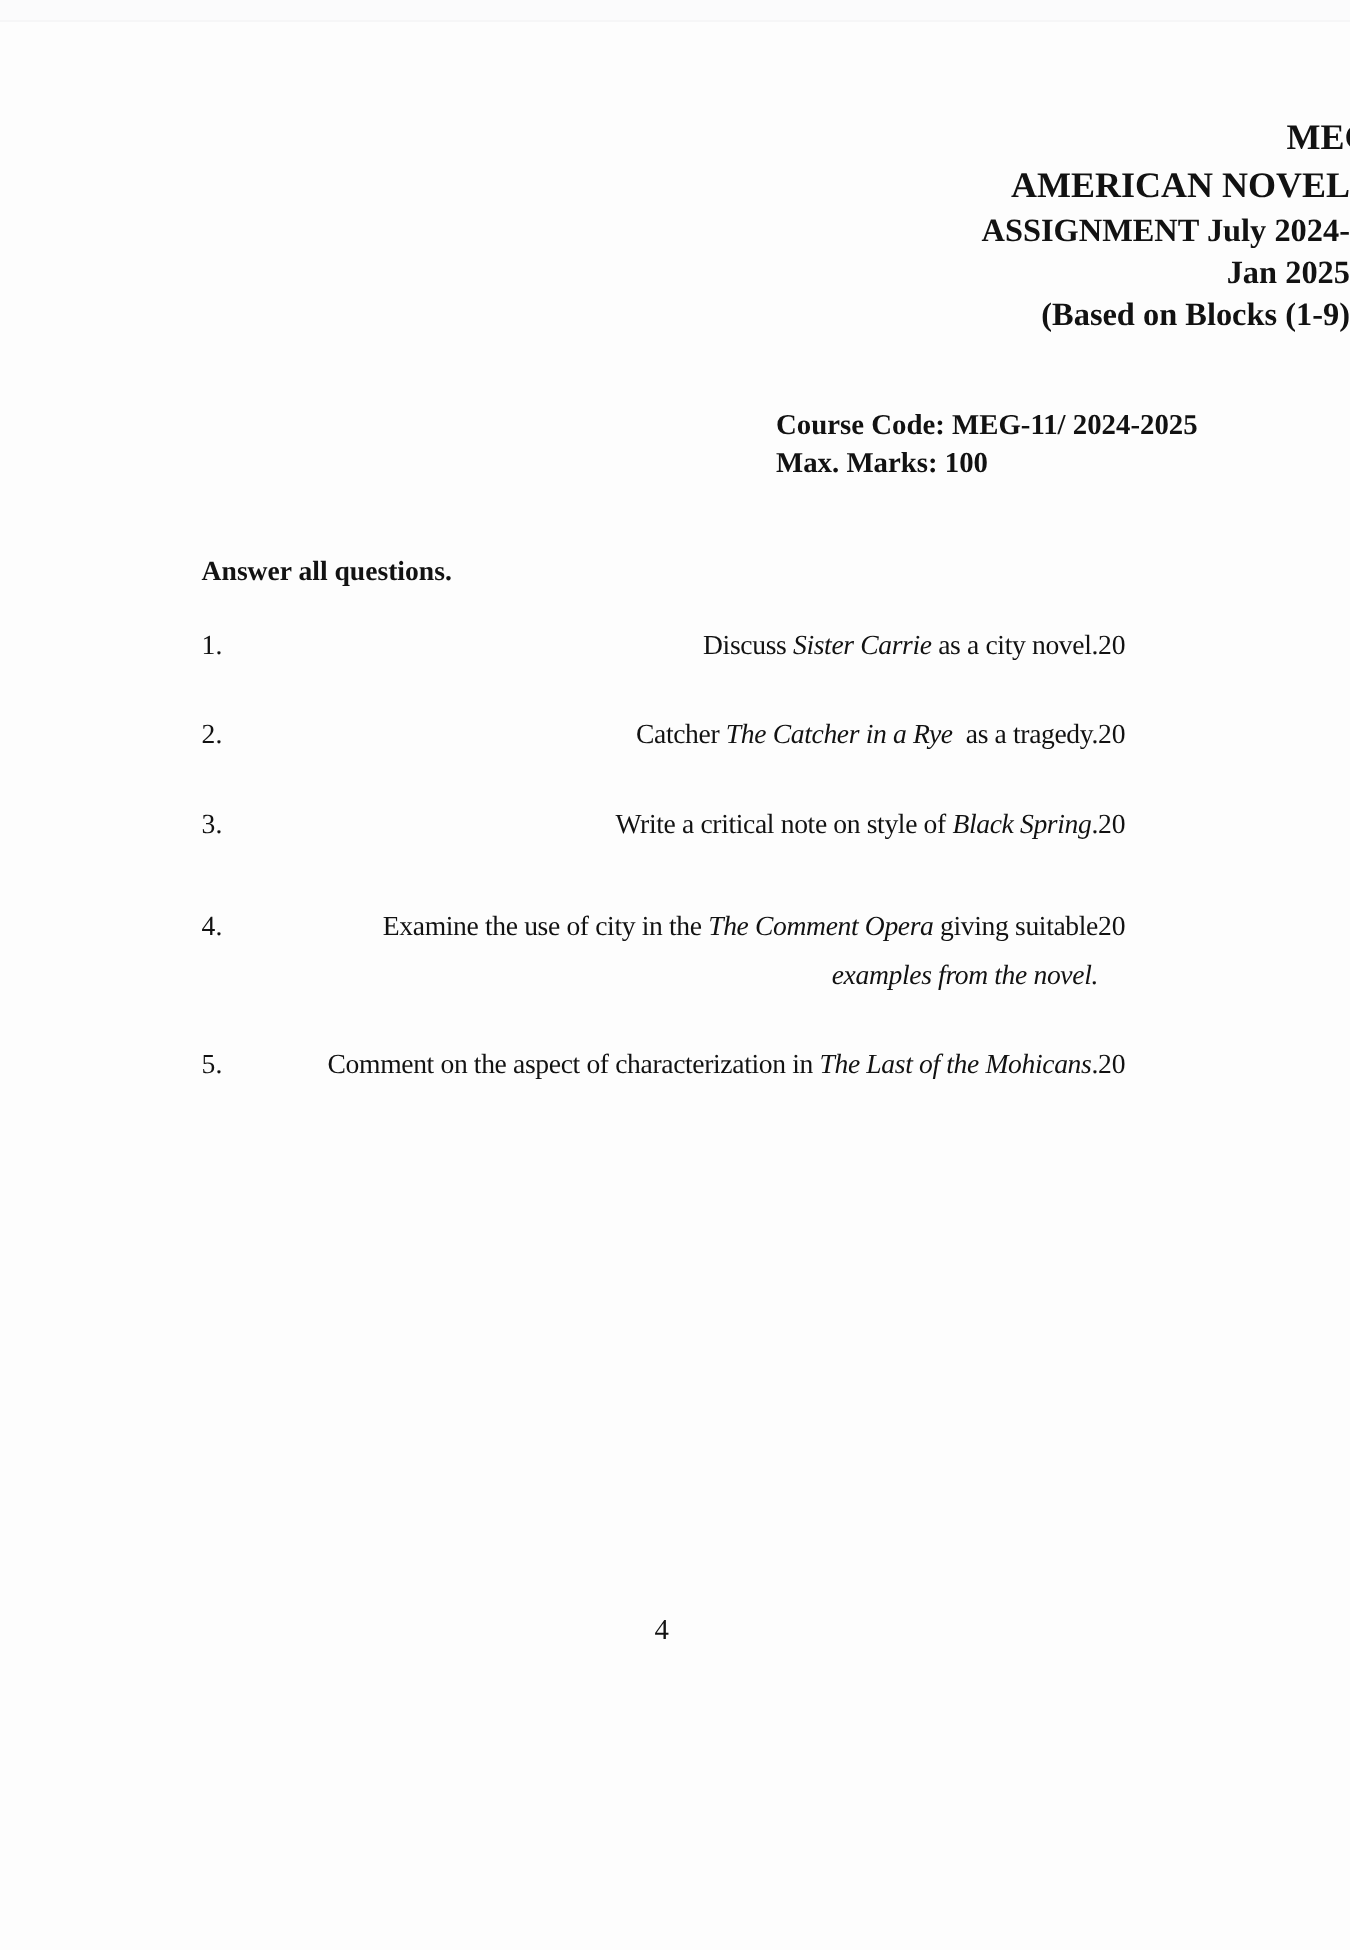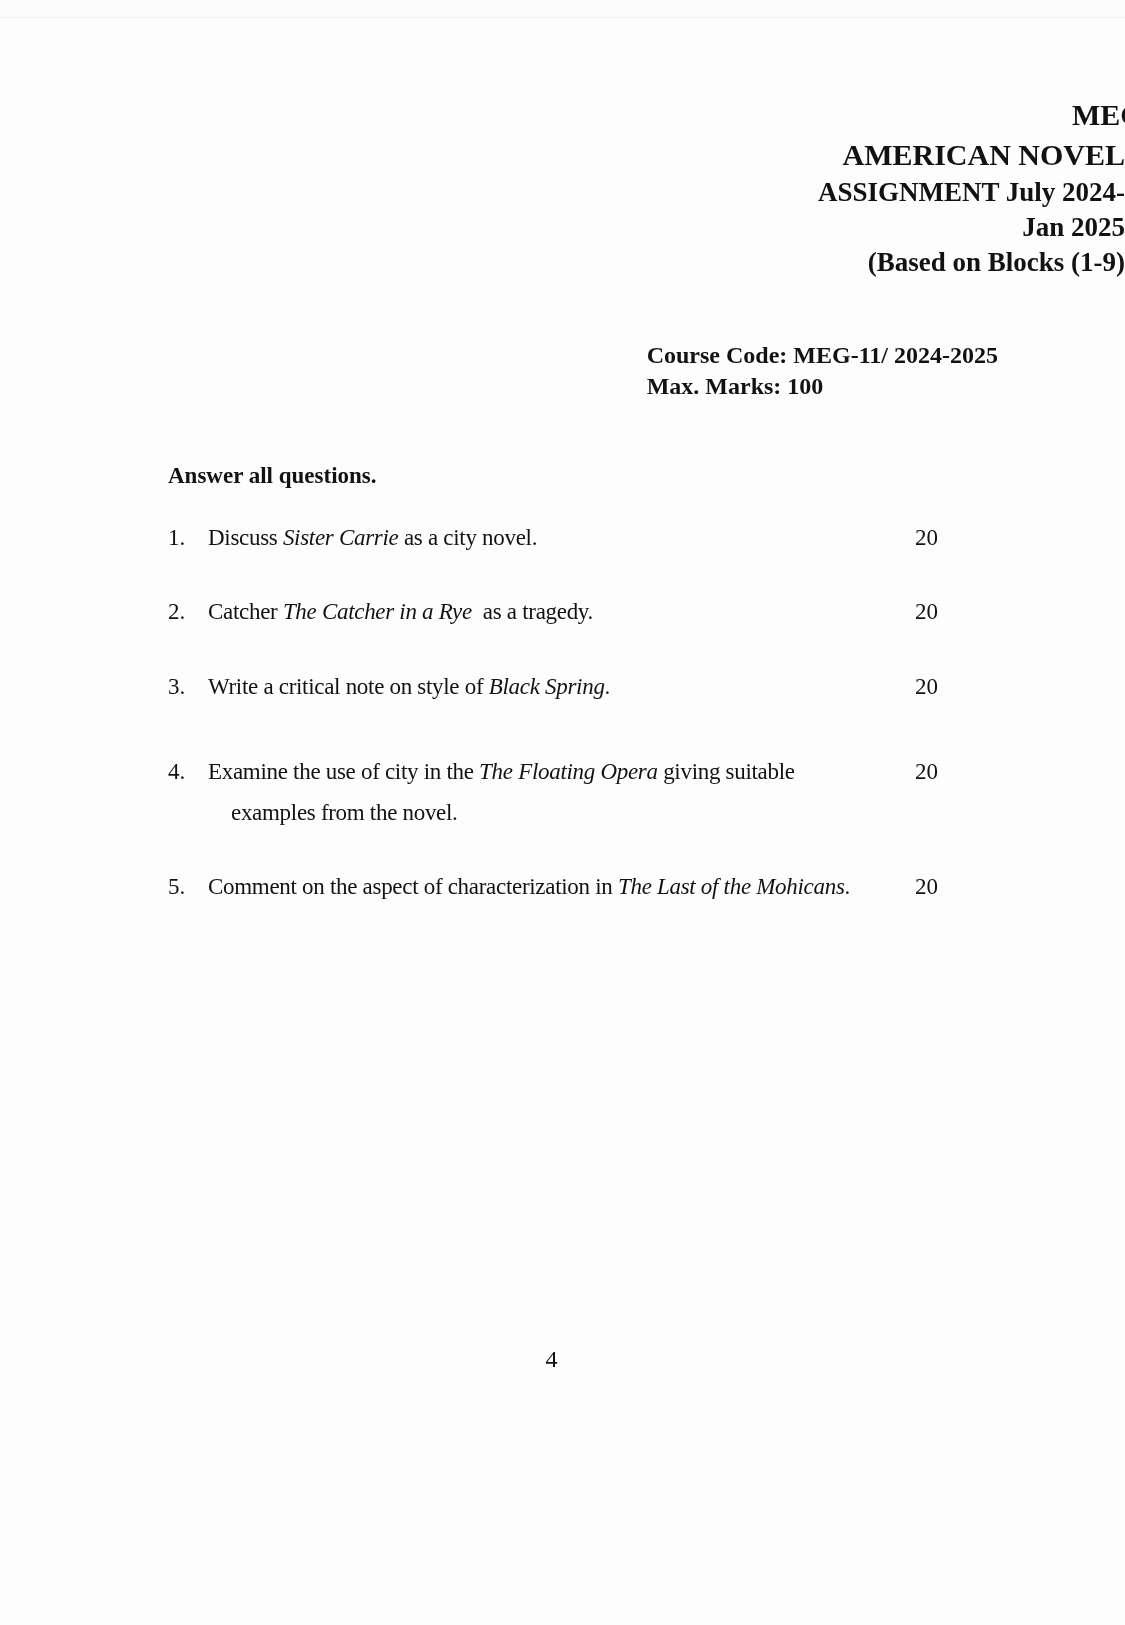--- a/index.html
+++ b/index.html
@@ -83,22 +83,23 @@
     flex: 0 0 40px;
     font-size: 23px;
     line-height: 30px;
   }
   .q-text { flex: 1 1 auto; min-width: 0; }
   .q-line {
     font-size: 23px;
     line-height: 30px;
     letter-spacing: -0.3px;
     white-space: nowrap;
+    text-align: right;
   }
-  .q-cont { margin-top: 11px; padding-left: 23px; }
+  .q-cont { margin-top: 11px; padding-left: 23px; font-style: italic; }
   .ital { font-style: italic; }
   .q-marks {
     flex: 0 0 50px;
     width: 50px;
     font-size: 23px;
     line-height: 30px;
   }
   
   .page-number {
     position: absolute;
@@ -151,21 +152,21 @@
       <div class="q">
         <div class="q-num">3.</div>
         <div class="q-text">
           <div class="q-line"><span>Write a critical note on style of </span><span class="ital">Black Spring</span><span>.</span></div>
         </div>
         <div class="q-marks">20</div>
       </div>
       <div class="q">
         <div class="q-num">4.</div>
         <div class="q-text">
-          <div class="q-line"><span>Examine the use of city in the </span><span class="ital">The Floating Opera</span><span> giving suitable</span></div>
+          <div class="q-line"><span>Examine the use of city in the </span><span class="ital">The Comment Opera</span><span> giving suitable</span></div>
           <div class="q-line q-cont"><span>examples from the novel.</span></div>
         </div>
         <div class="q-marks">20</div>
       </div>
       <div class="q">
         <div class="q-num">5.</div>
         <div class="q-text">
           <div class="q-line"><span>Comment on the aspect of characterization in </span><span class="ital">The Last of the Mohicans</span><span>.</span></div>
         </div>
         <div class="q-marks">20</div>

